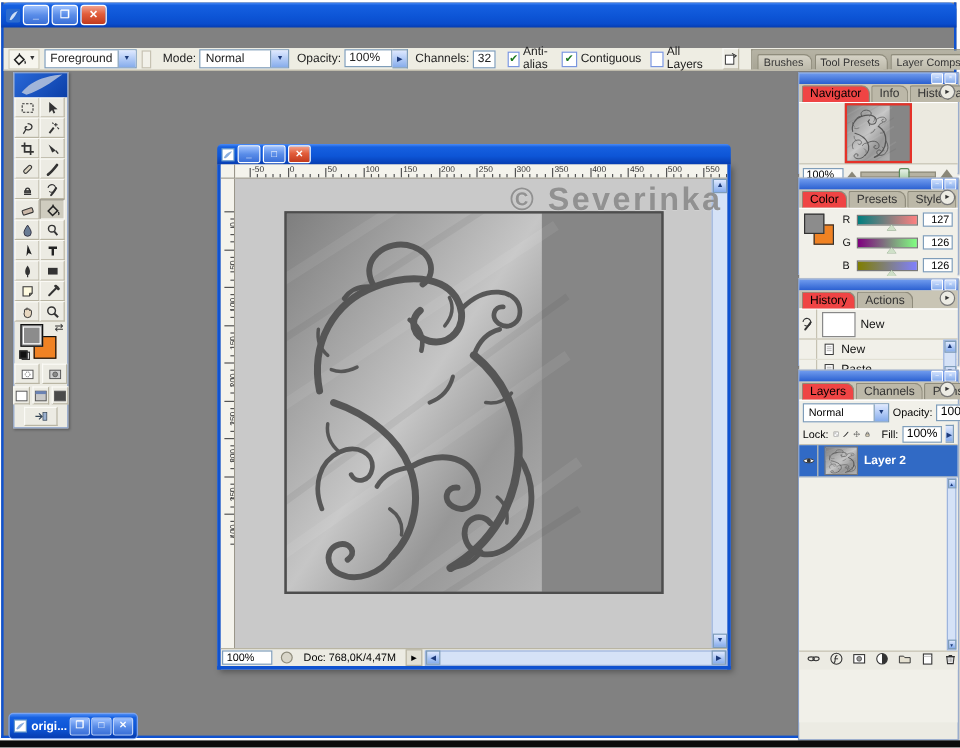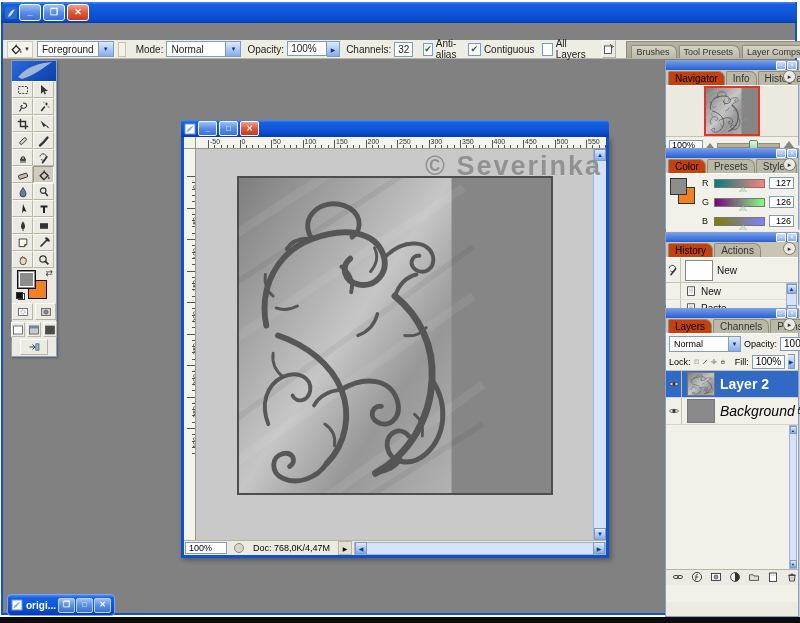--- a/index.html
+++ b/index.html
@@ -79,21 +79,21 @@
 
   
   #watermark{position:absolute;left:422px;top:149px;font-size:27px;font-weight:bold;letter-spacing:2px;color:#8d8d8d;opacity:.92;z-index:50;text-shadow:0 1px 0 rgba(255,255,255,.15)}
 
   
   .panel{position:absolute;left:662px;width:134px;background:#ecebe3;border:1px solid #8aa0c8;box-shadow:1px 1px 2px rgba(0,0,0,.3);box-sizing:border-box}
   .pstrip{height:9px;background:linear-gradient(180deg,#6f9bee,#2a5fd0);display:flex;justify-content:flex-end;align-items:center;padding-right:1px}
   .pstrip .pbtn{width:8px;height:7px;margin-left:1px;background:linear-gradient(#cfe0ff,#86aceb);border:1px solid #fff;border-radius:1px;color:#fff;font-size:5px;display:flex;align-items:center;justify-content:center;line-height:1}
   .ptabs{height:15px;background:#c9c5b5;display:flex;align-items:flex-end;padding-left:2px;position:relative}
   .ptab{font-size:10px;color:#333;padding:1px 6px;background:linear-gradient(180deg,#d9d6c9,#beba- ab);background:#beba- ab;border:1px solid #8f8c7c;border-bottom:none;border-radius:2px 7px 0 0;background:#bcb8a8;margin-right:1px;white-space:nowrap}
-  .ptab.active{background:#c2410c;font-weight:normal;color:#000;position:relative;z-index:2}
+  .ptab.active{background:#ef4444;font-weight:normal;color:#000;position:relative;z-index:2}
   .pmenu{position:absolute;right:2px;bottom:2px;width:11px;height:11px;border:1px solid #777;border-radius:50%;background:#ecebe3;font-size:7px;color:#333;display:flex;align-items:center;justify-content:center;line-height:1}
   .pcontent{background:#f1f0e9;border-top:1px solid #fff}
 
   
   #nav-thumbwrap{height:50px;display:flex;align-items:center;justify-content:center;background:#eceae0}
   #nav-thumb{width:52px;height:46px;border:2px solid #e53228;box-sizing:content-box;background:#868686}
   #nav-thumb svg{width:100%;height:100%;display:block}
   #nav-bottom{height:16px;display:flex;align-items:center;border-top:1px solid #c6c2b2;padding:0 3px;gap:3px}
   #nav-zoom{width:34px;height:11px;background:#fff;border:1px solid #7f9db9;font-size:9px;display:flex;align-items:center;padding-left:2px;box-sizing:border-box}
   .tri-s{width:0;height:0;border-left:4px solid transparent;border-right:4px solid transparent;border-bottom:5px solid #8a8778}
@@ -126,21 +126,21 @@
   .hist-row{display:flex;align-items:center;height:16px;font-size:10px;gap:4px;border-bottom:1px solid #e2e0d4}
   .hist-row .pad{width:14px;border-right:1px solid #c6c2b2;height:100%}
   .hist-label{font-size:10px;color:#111}
   #hist-scroll{position:absolute;right:1px;top:25px;width:11px;bottom:16px;background:#d5e2f7;border:1px solid #9db4dd;display:flex;flex-direction:column;justify-content:space-between;align-items:center;box-sizing:border-box}
   #hist-bottom{height:14px;border-top:1px solid #b9b5a3;display:flex;justify-content:flex-end;align-items:center;gap:6px;padding-right:14px;background:#ecebe3}
 
   
   #layers-ctrl1{display:flex;align-items:center;height:19px;padding:0 3px;gap:3px;font-size:9px}
   #layers-ctrl2{display:flex;align-items:center;height:17px;padding:0 3px;gap:3px;font-size:9px;border-bottom:1px solid #c6c2b2}
   .lock-ic{width:12px;height:12px;display:flex;align-items:center;justify-content:center}
-  .layer-row{display:flex;align-items:center;height:26px;border-bottom:1px solid #d8d5c8;background:#f1f0e9;font-size:14px}
+  .layer-row{display:flex;align-items:center;height:26px;border-bottom:1px solid #d8d5c8;background:#f1f0e9;font-size:10px}
   .layer-row.sel{background:#316ac5;color:#fff;font-weight:bold}
   .eye-cell{width:15px;height:100%;border-right:1px solid #c6c2b2;display:flex;align-items:center;justify-content:center;flex:0 0 15px}
   .layer-thumb{width:26px;height:22px;border:1px solid #777;margin:0 5px;background:#fff;flex:0 0 26px;overflow:hidden}
   .layer-thumb.checker{background:
      linear-gradient(45deg,#cfcfcf 25%,transparent 25%,transparent 75%,#cfcfcf 75%),
      linear-gradient(45deg,#cfcfcf 25%,#fff 25%,#fff 75%,#cfcfcf 75%);
      background-size:8px 8px;background-position:0 0,4px 4px}
   .layer-name{flex:1;white-space:nowrap}
   .layer-name.it{font-style:italic}
   .layer-lock{margin-right:14px}
@@ -922,38 +922,20 @@
                   <circle cx="6" cy="6" r="1.7" fill="#333"></circle>
                 </svg>
               </span>
             </span>
     <span class="layer-thumb checker"><svg viewBox="0 0 218 320" preserveAspectRatio="none" style="width:100%;height:100%">
                 <use href="#artwork"></use>
               </svg></span>
     <span class="layer-name">Layer 2</span>
 
   </div>
-          <div class="layer-row">
-    <span class="eye-cell">
-              <span class="icn">
-                <svg viewBox="0 0 12 12">
-                  <path d="M1.5 6 C3 3.8 9 3.8 10.5 6 C9 8.2 3 8.2 1.5 6 Z" fill="#fff" stroke="#333" stroke-width="0.8"></path>
-                  <circle cx="6" cy="6" r="1.7" fill="#333"></circle>
-                </svg>
-              </span>
-            </span>
-    <span class="layer-thumb" style="background:#8a8a8a"></span>
-    <span class="layer-name it">Background</span>
-    <span class="layer-lock"><span class="icn">
-                <svg viewBox="0 0 12 12">
-                  <rect x="3.4" y="5.4" width="5.2" height="4.2" fill="#ddd3b8" stroke="#333" stroke-width="0.9"></rect>
-                  <path d="M4.4 5.4 V4 a1.6 1.6 0 0 1 3.2 0 V5.4" fill="none" stroke="#333" stroke-width="0.9"></path>
-                </svg>
-              </span></span>
-  </div>
         </div>
       <div id="layers-empty" style="height:144px">
         <div id="layers-scroll">
           <span class="scr-btn" style="width:7px;height:8px;font-size:4px">▲</span>
           <span class="scr-btn" style="width:7px;height:8px;font-size:4px">▼</span>
         </div>
       </div>
       <div id="layers-bottom">
           <span><span class="icn">
               <svg viewBox="0 0 12 12">

